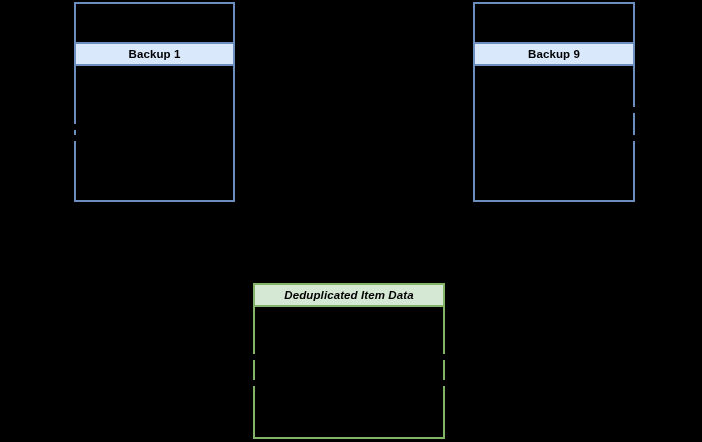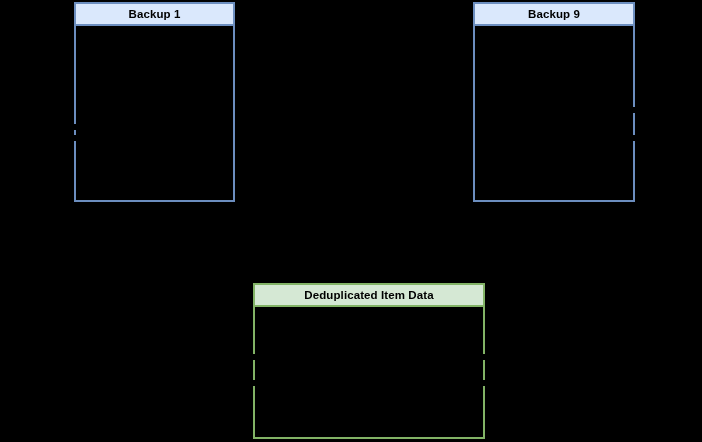--- a/index.html
+++ b/index.html
@@ -52,20 +52,21 @@
     top: 22px;
     bottom: 0;
     background: transparent;
   }
 
   
   .node.blue            { border-color: #6c8ebf; }
   .node.blue > .node-title {
     border-color: #6c8ebf;
     background: #dae8fc;
+    margin-top: 40px;
   }
 
   
   .node.green           { border-color: #82b366; }
   .node.green > .node-title {
     border-color: #82b366;
     background: #d5e8d4;
   }
 
   
@@ -88,21 +89,21 @@
       <div class="gap v" style="left: -2px; top: 131px; height: 6px;"></div>
     </div>
 
   <div class="node blue" style="left: 473px; top: 2px; width: 162px; height: 200px;">
     <div class="node-title">Backup 9</div>
     <div class="node-body"></div>
   <div class="gap v" style="right: -2px; top: 103px; height: 6px;"></div>
       <div class="gap v" style="right: -2px; top: 131px; height: 6px;"></div>
     </div>
 
-  <div class="node green" style="left: 253px; top: 283px; width: 232px; height: 156px;">
+  <div class="node green" style="left: 253px; top: 283px; width: 192px; height: 156px; font-style: italic;">
     <div class="node-title">Deduplicated Item Data</div>
     <div class="node-body"></div>
   <div class="gap v" style="left: -2px; top: 69px; height: 6px;"></div>
       <div class="gap v" style="left: -2px; top: 95px; height: 6px;"></div>
       <div class="gap v" style="right: -2px; top: 69px; height: 6px;"></div>
       <div class="gap v" style="right: -2px; top: 95px; height: 6px;"></div>
     </div>
 
 </div>
 

